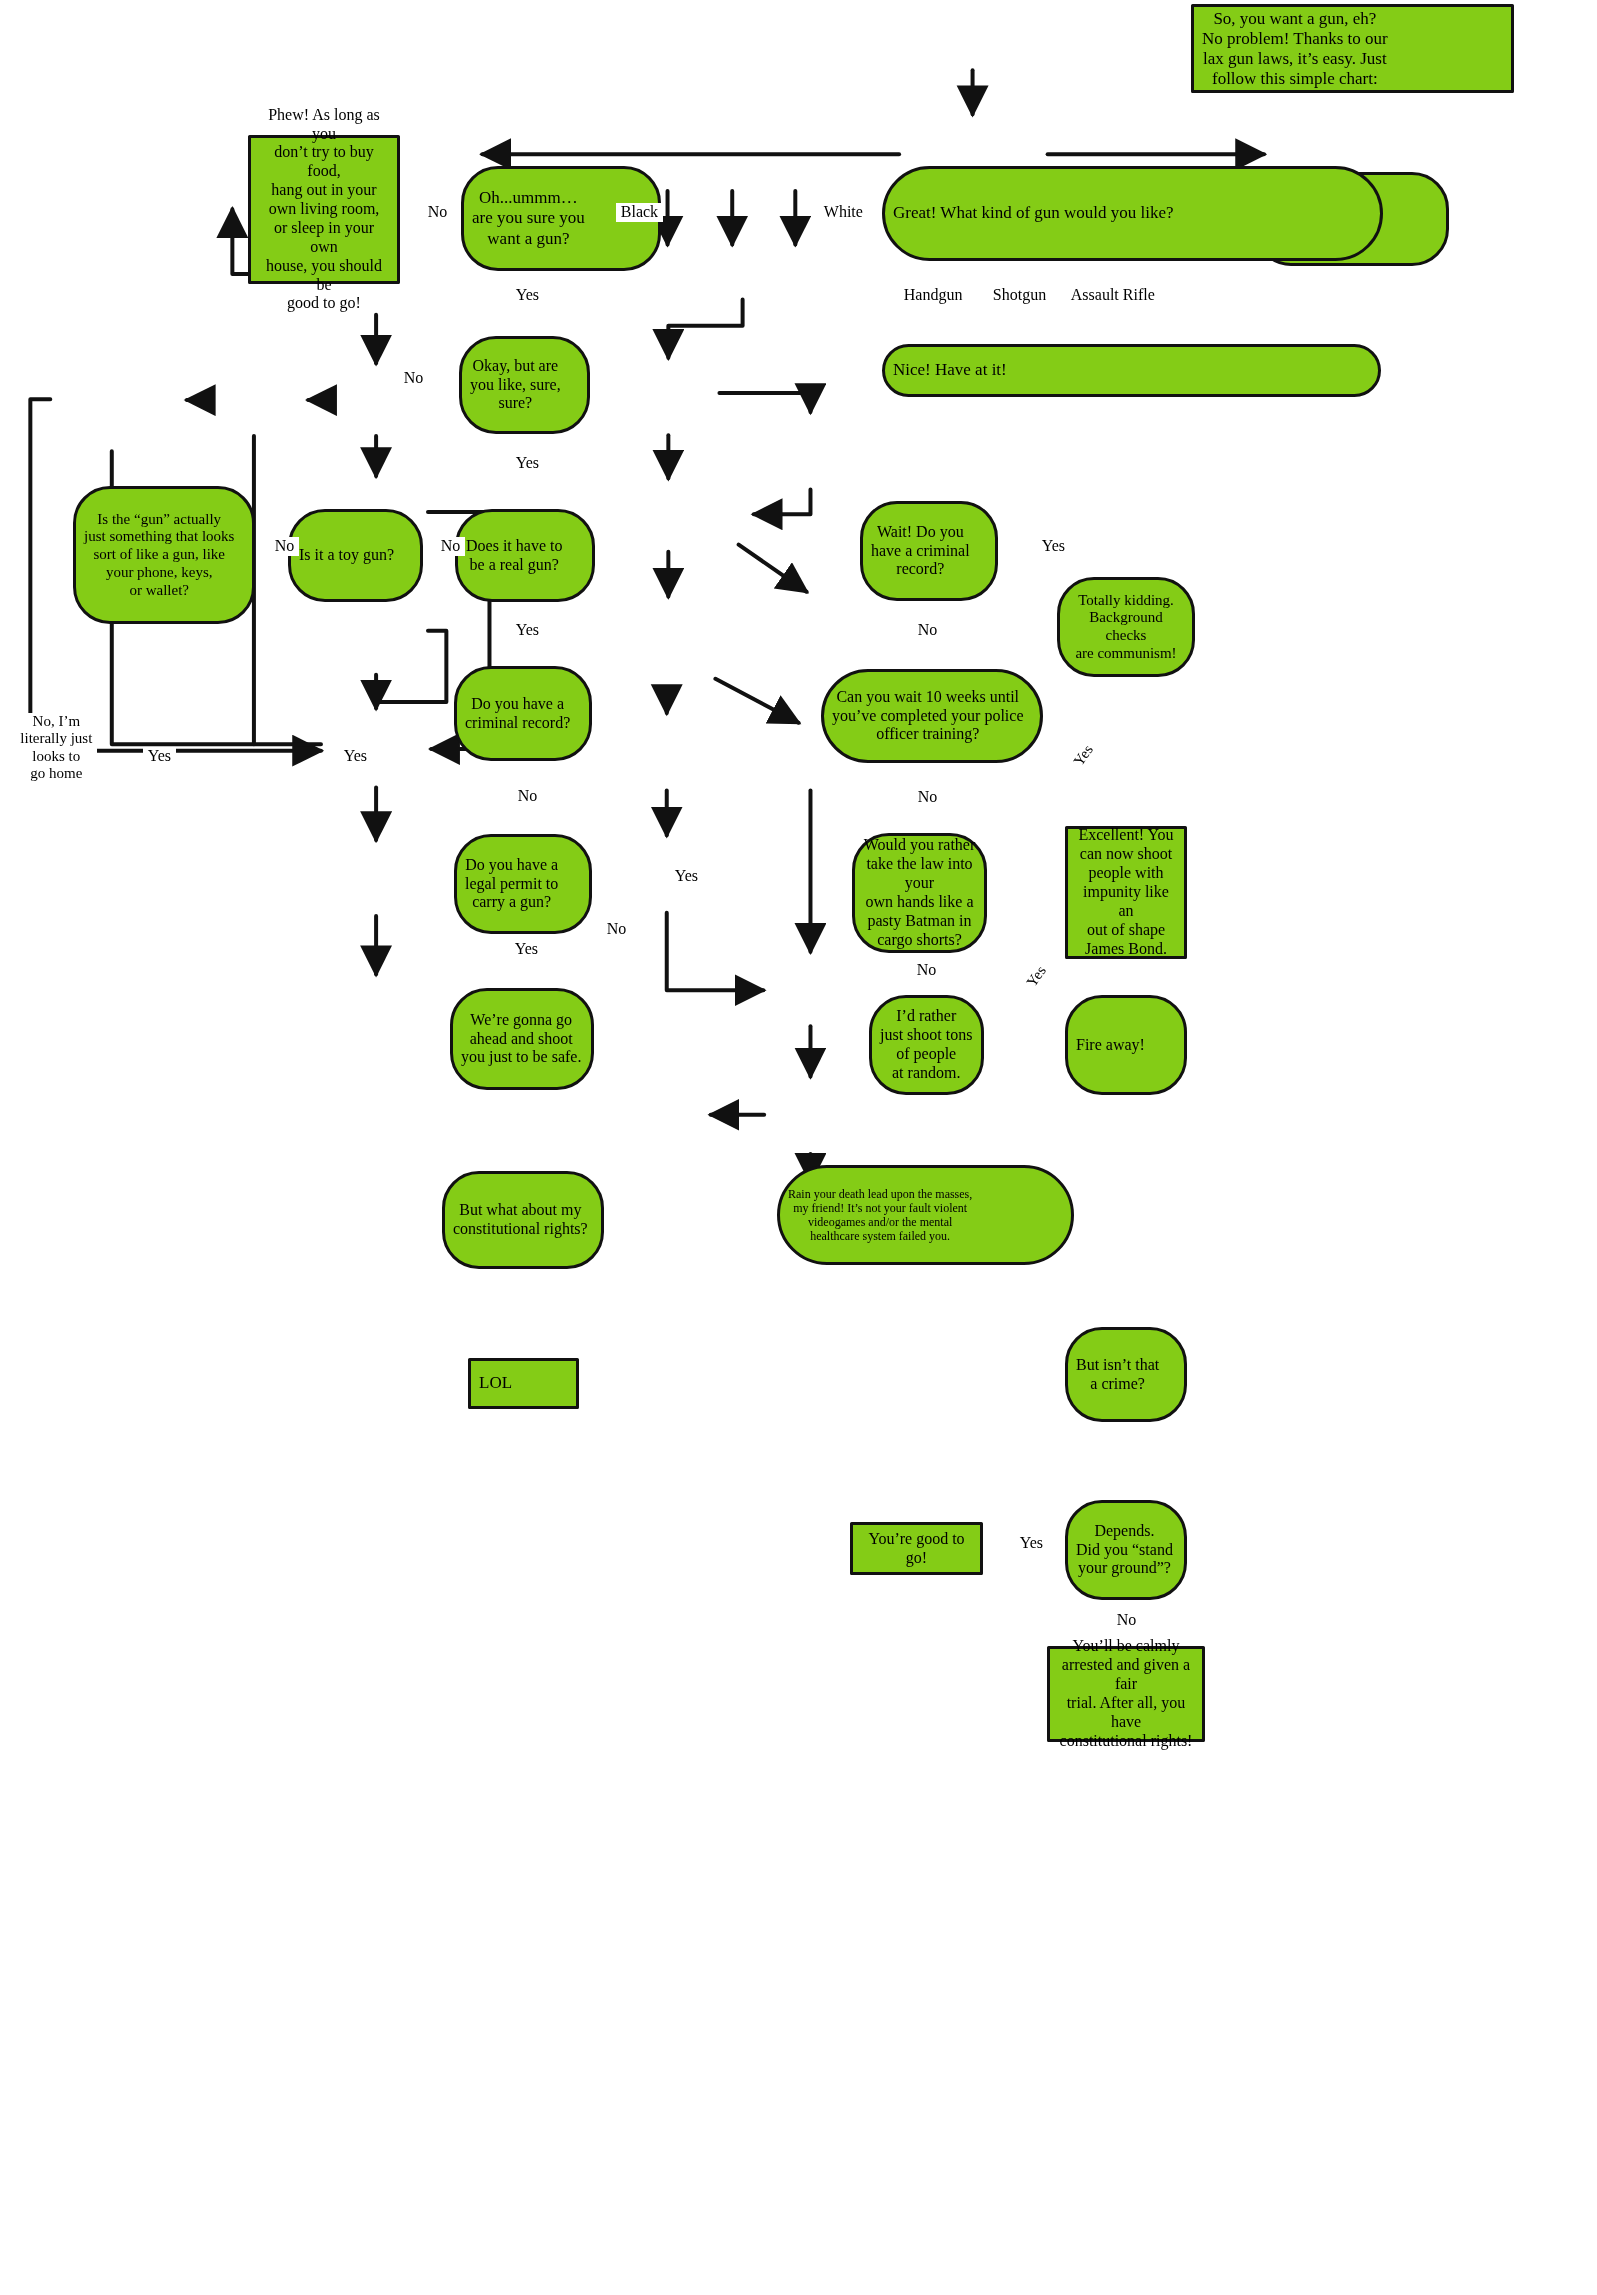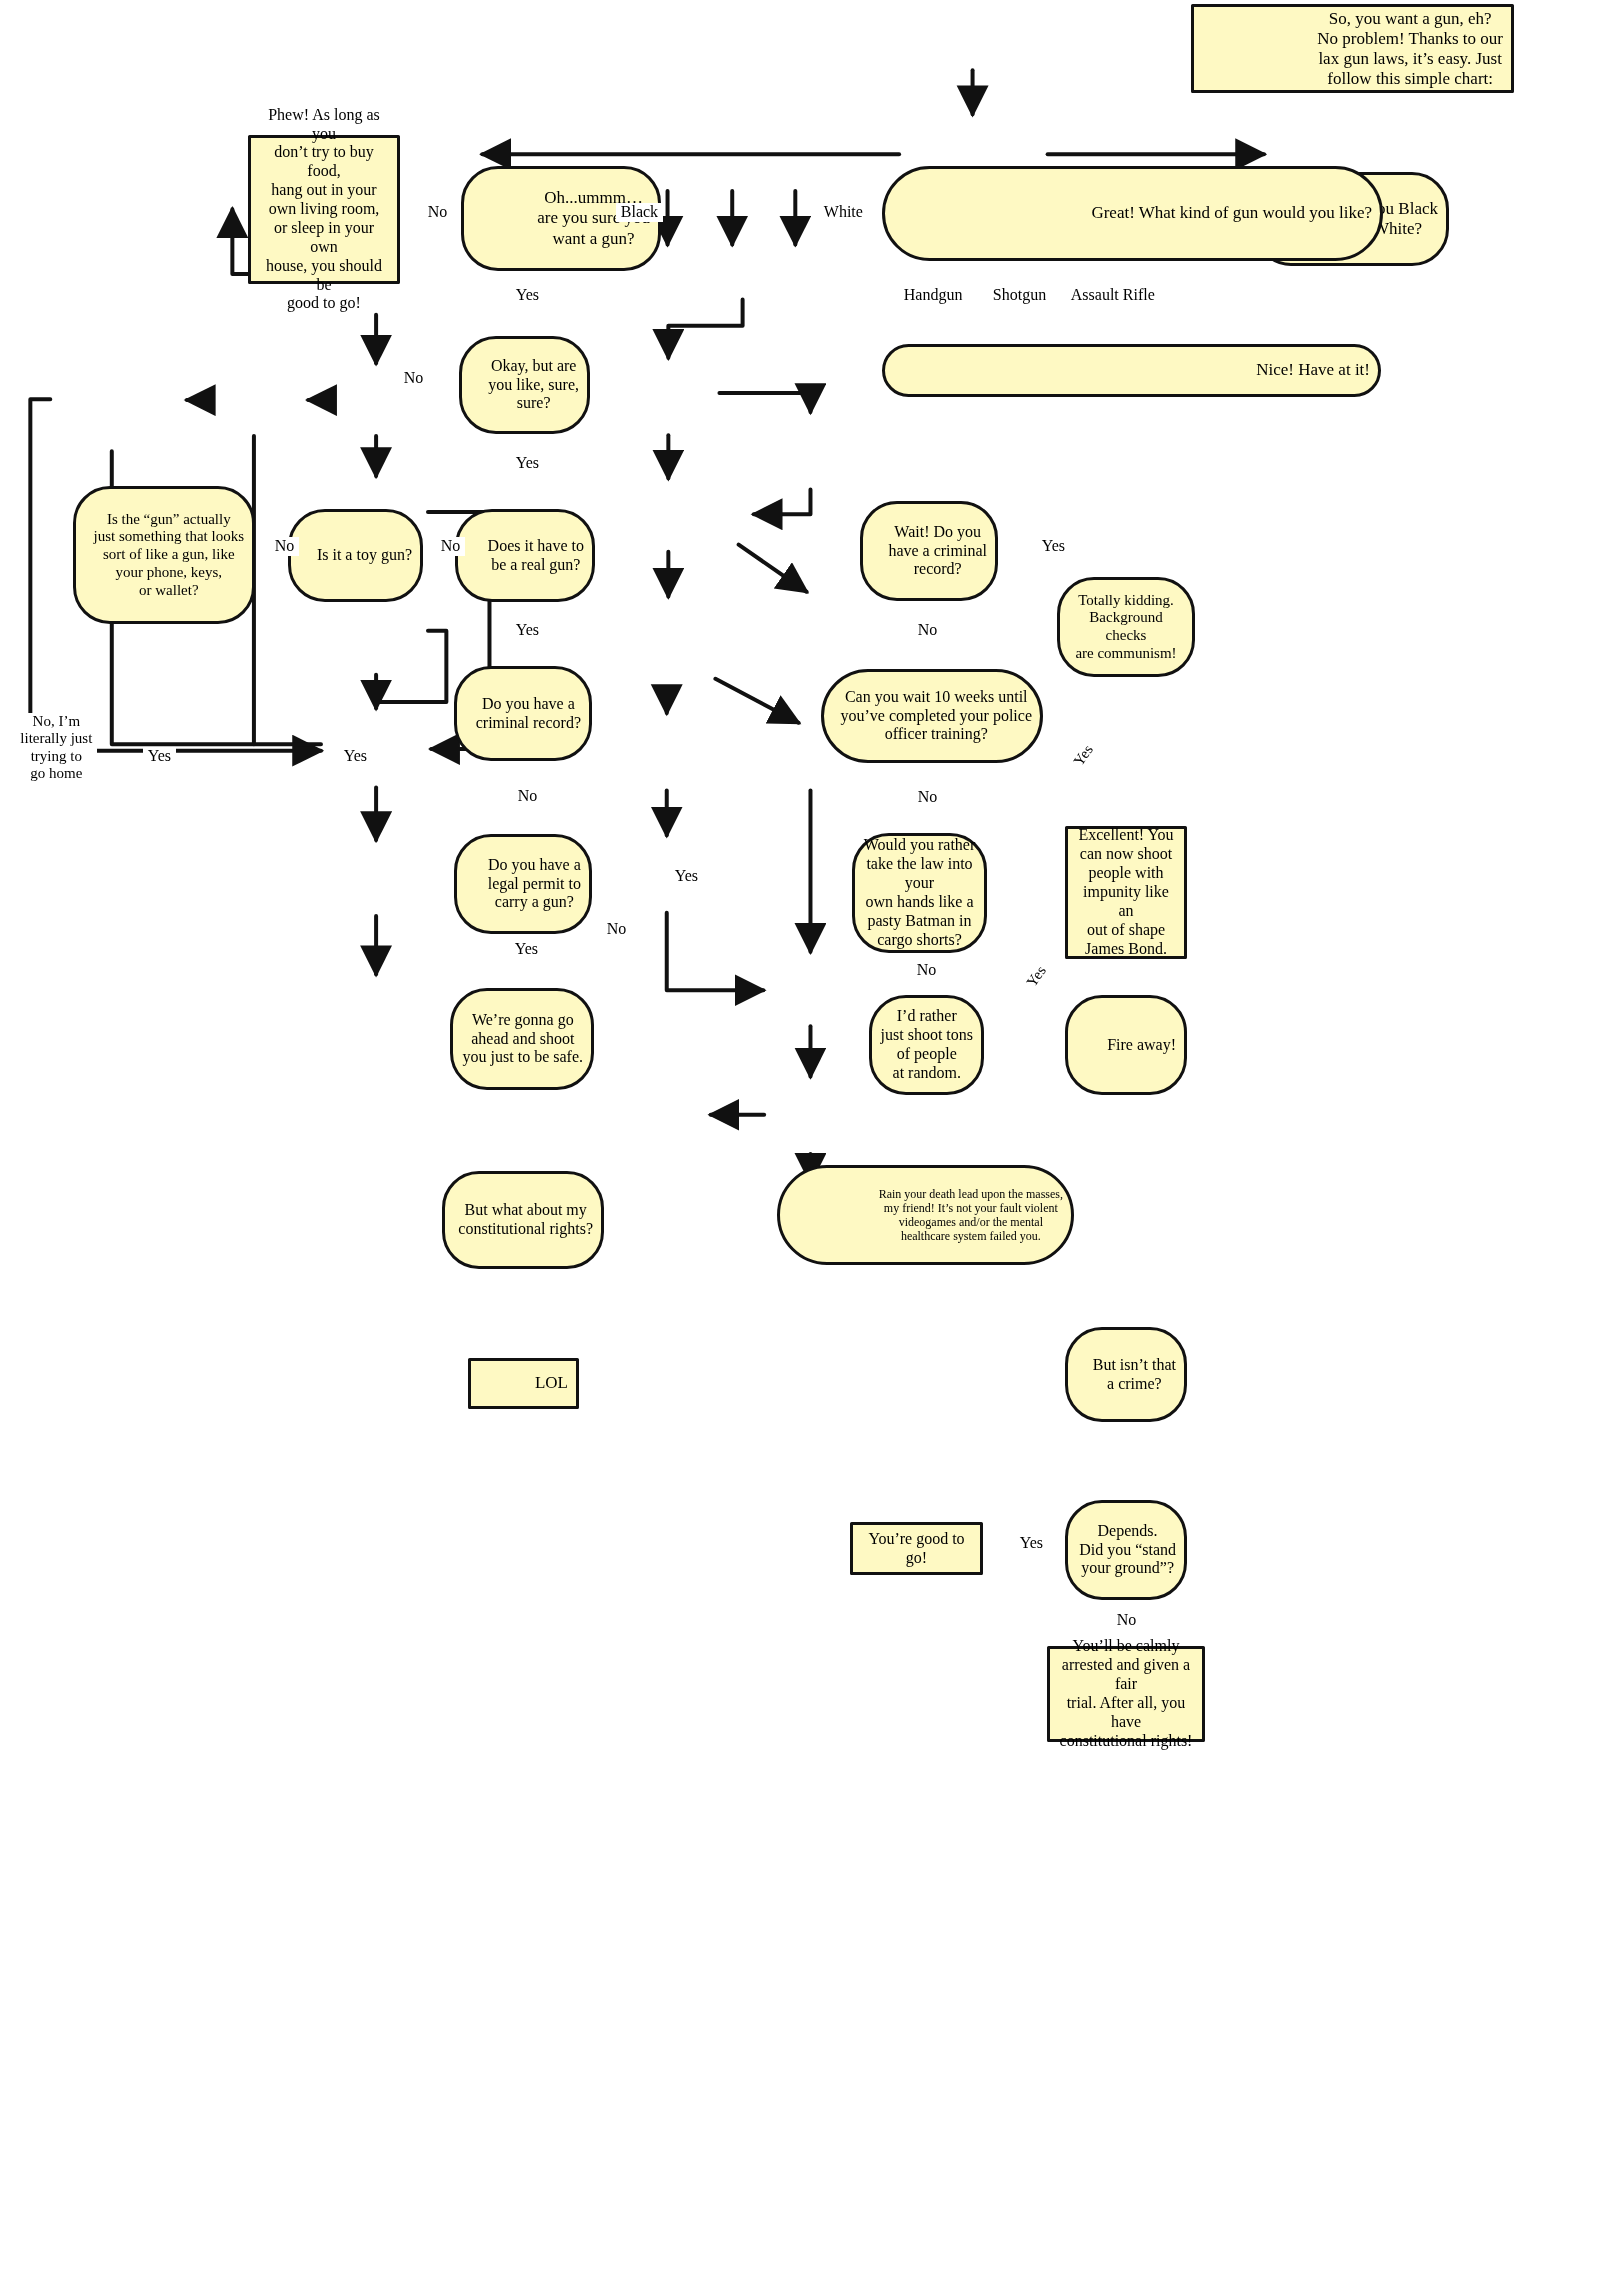--- a/index.html
+++ b/index.html
@@ -1,20 +1,20 @@
 <!DOCTYPE html>
 <html style="font-size:12.8px"><head>
 <meta charset="utf-8">
 <style>
   html,body{margin:0;padding:0;background:#ffffff;}
   body{font-family:"Liberation Serif","DejaVu Serif",serif;color:#000;}
   #chart{position:relative;width:1597px;height:2295px;background:#fff;overflow:hidden;}
   svg.edges{position:absolute;left:0;top:0;width:1597px;height:2295px;pointer-events:none;}
-  .node{position:absolute;box-sizing:border-box;display:flex;align-items:center;justify-content:flex-end;
-        text-align:center;background:#fef9c3;border:3.2px solid #111;line-height:1.18;}
+  .node{position:absolute;box-sizing:border-box;display:flex;align-items:center;justify-content:flex-start;
+        text-align:center;background:#84cc16;border:3.2px solid #111;line-height:1.18;}
   .node .txt{display:block;padding:0 8px;}
   .rounded{border-radius:37px;}
   .pill{border-radius:64px;}
   .rect{border-radius:1.6px;}
   .elabel{position:absolute;background:#fff;padding:0 4.8px;text-align:center;
           line-height:1.16;white-space:pre;}
   .elabel.rot{white-space:nowrap;}
 </style>
 </head>
 <body>
@@ -240,21 +240,21 @@
       <div class="elabel" style="left: 616px; top: 203px; font-size: 16px; white-space: pre-line;">Black</div>
       <div class="elabel" style="left: 819px; top: 203px; font-size: 16px; white-space: pre-line;">White</div>
       <div class="elabel" style="left: 423px; top: 203px; font-size: 16px; white-space: pre-line;">No</div>
       <div class="elabel" style="left: 511px; top: 286px; font-size: 16px; white-space: pre-line;">Yes</div>
       <div class="elabel" style="left: 399px; top: 369px; font-size: 16px; white-space: pre-line;">No</div>
       <div class="elabel" style="left: 511px; top: 454px; font-size: 16px; white-space: pre-line;">Yes</div>
       <div class="elabel" style="left: 436px; top: 537px; font-size: 16px; white-space: pre-line;">No</div>
       <div class="elabel" style="left: 270px; top: 537px; font-size: 16px; white-space: pre-line;">No</div>
       <div class="elabel" style="left: 15.5px; top: 713px; font-size: 15px; white-space: pre-line;">No, I’m
 literally just
-trying to
+looks to
 go home</div>
       <div class="elabel" style="left: 143px; top: 747px; font-size: 16px; white-space: pre-line;">Yes</div>
       <div class="elabel" style="left: 339px; top: 747px; font-size: 16px; white-space: pre-line;">Yes</div>
       <div class="elabel" style="left: 511px; top: 621px; font-size: 16px; white-space: pre-line;">Yes</div>
       <div class="elabel" style="left: 513px; top: 787px; font-size: 16px; white-space: pre-line;">No</div>
       <div class="elabel" style="left: 670px; top: 867px; font-size: 16px; white-space: pre-line;">Yes</div>
       <div class="elabel" style="left: 602px; top: 920px; font-size: 16px; white-space: pre-line;">No</div>
       <div class="elabel" style="left: 510px; top: 940px; font-size: 16px; white-space: pre-line;">Yes</div>
       <div class="elabel" style="left: 899px; top: 286px; font-size: 16px; white-space: pre-line;">Handgun</div>
       <div class="elabel" style="left: 988px; top: 286px; font-size: 16px; white-space: pre-line;">Shotgun</div>

